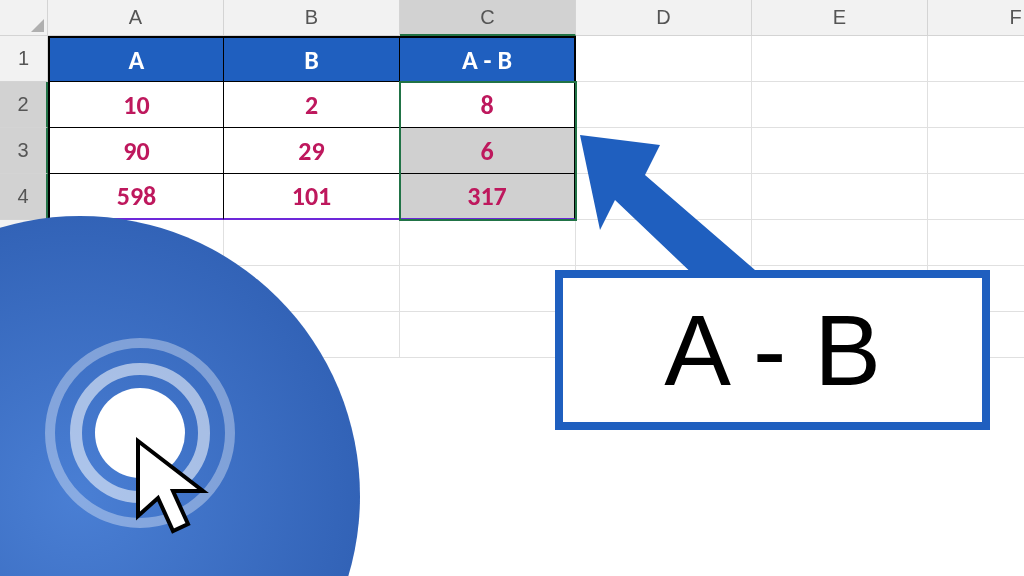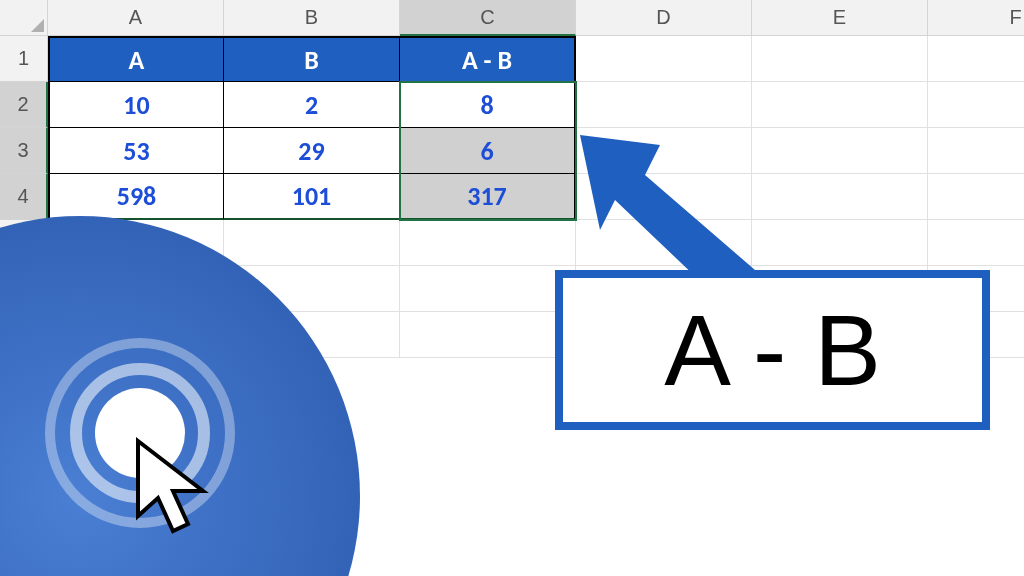--- a/index.html
+++ b/index.html
@@ -6,33 +6,33 @@
   html, body { width: 1024px; height: 576px; overflow: hidden; font-family: Calibri, Arial, sans-serif; background: #fff; position: relative; }
   .sheet { position: absolute; top: 0; left: 0; }
   .col-headers { display: flex; }
   .corner { width: 48px; height: 36px; background: #f2f2f2; border-right: 1px solid #d4d4d4; border-bottom: 1px solid #d4d4d4; position: relative; }
   .corner::after { content: ""; position: absolute; right: 3px; bottom: 3px; width: 0; height: 0; border-style: solid; border-width: 0 0 13px 13px; border-color: transparent transparent #b0b0b0 transparent; }
   .col-h { height: 36px; background: #f2f2f2; border-right: 1px solid #d4d4d4; border-bottom: 1px solid #d4d4d4; display: flex; align-items: center; justify-content: center; font-size: 20px; color: #555; font-family: "Segoe UI", Arial, sans-serif; }
   .col-h.sel { background: #d2d2d2; border-bottom: 2px solid #217346; height: 36px; }
   .row { display: flex; }
   .row-h { width: 48px; height: 46px; background: #f2f2f2; border-right: 1px solid #d4d4d4; border-bottom: 1px solid #d4d4d4; display: flex; align-items: center; justify-content: center; font-size: 20px; color: #555; font-family: "Segoe UI", Arial, sans-serif; }
   .row-h.sel { background: #d2d2d2; border-right: 2px solid #217346; }
-  .cell { height: 46px; border-right: 1px solid #e0e0e0; border-bottom: 1px solid #e0e0e0; display: flex; align-items: center; justify-content: center; font-size: 24px; color: #1d4ed8; background: #fff; }
+  .cell { height: 46px; border-right: 1px solid #e0e0e0; border-bottom: 1px solid #e0e0e0; display: flex; align-items: center; justify-content: center; font-size: 24px; color: #be185d; background: #fff; }
   .cA { width: 176px; }
   .cB { width: 176px; }
   .cC { width: 176px; }
   .cD { width: 176px; }
   .cE { width: 176px; }
   .cF { width: 176px; }
   .hdr-cell { background: #1f5fbf; color: #fff; font-weight: bold; font-size: 26px; border-right: 1px solid #000; border-bottom: 1px solid #000; }
   .data-cell { background: #fff; border-right: 1px solid #000; border-bottom: 1px solid #000; font-size: 26px; font-weight: bold; }
   .tbl-left { border-left: 2px solid #000; }
   .tbl-top { border-top: 2px solid #000; }
   .tbl-right-edge { border-right: 2px solid #000; }
-  .tbl-bottom-edge { border-bottom: 2px solid #14532d; }
+  .tbl-bottom-edge { border-bottom: 2px solid #6d28d9; }
   .sel-fill { background: #d0d0d0; }
   .sel-outline { position: absolute; border: 2px solid #217346; pointer-events: none; }
   .callout { position: absolute; left: 555px; top: 270px; width: 435px; height: 160px; border: 8px solid #1f5fbf; background: #fff; display: flex; align-items: center; justify-content: center; font-size: 100px; color: #000; font-family: Arial, sans-serif; }
   .arrow { position: absolute; left: 560px; top: 100px; pointer-events: none; }
   .logo-blob { position: absolute; left: -200px; bottom: -200px; width: 560px; height: 560px; border-radius: 50%; background: radial-gradient(circle at center, #4a7fd4 0%, #2f5fb3 80%); }
   .logo-rings { position: absolute; left: 45px; bottom: 48px; width: 190px; height: 190px; }
   .ring { position: absolute; border-radius: 50%; border-style: solid; }
   .cursor-svg { position: absolute; left: 128px; bottom: 30px; }
 </style>
 </head>
@@ -64,21 +64,21 @@
     <div class="cell cA data-cell tbl-left">10</div>
     <div class="cell cB data-cell">2</div>
     <div class="cell cC data-cell tbl-right-edge">8</div>
     <div class="cell cD"></div>
     <div class="cell cE"></div>
     <div class="cell cF"></div>
   </div>
 
   <div class="row">
     <div class="row-h sel">3</div>
-    <div class="cell cA data-cell tbl-left">53</div>
+    <div class="cell cA data-cell tbl-left">90</div>
     <div class="cell cB data-cell">29</div>
     <div class="cell cC data-cell sel-fill tbl-right-edge">6</div>
     <div class="cell cD"></div>
     <div class="cell cE"></div>
     <div class="cell cF"></div>
   </div>
 
   <div class="row">
     <div class="row-h sel">4</div>
     <div class="cell cA data-cell tbl-left tbl-bottom-edge">598</div>

